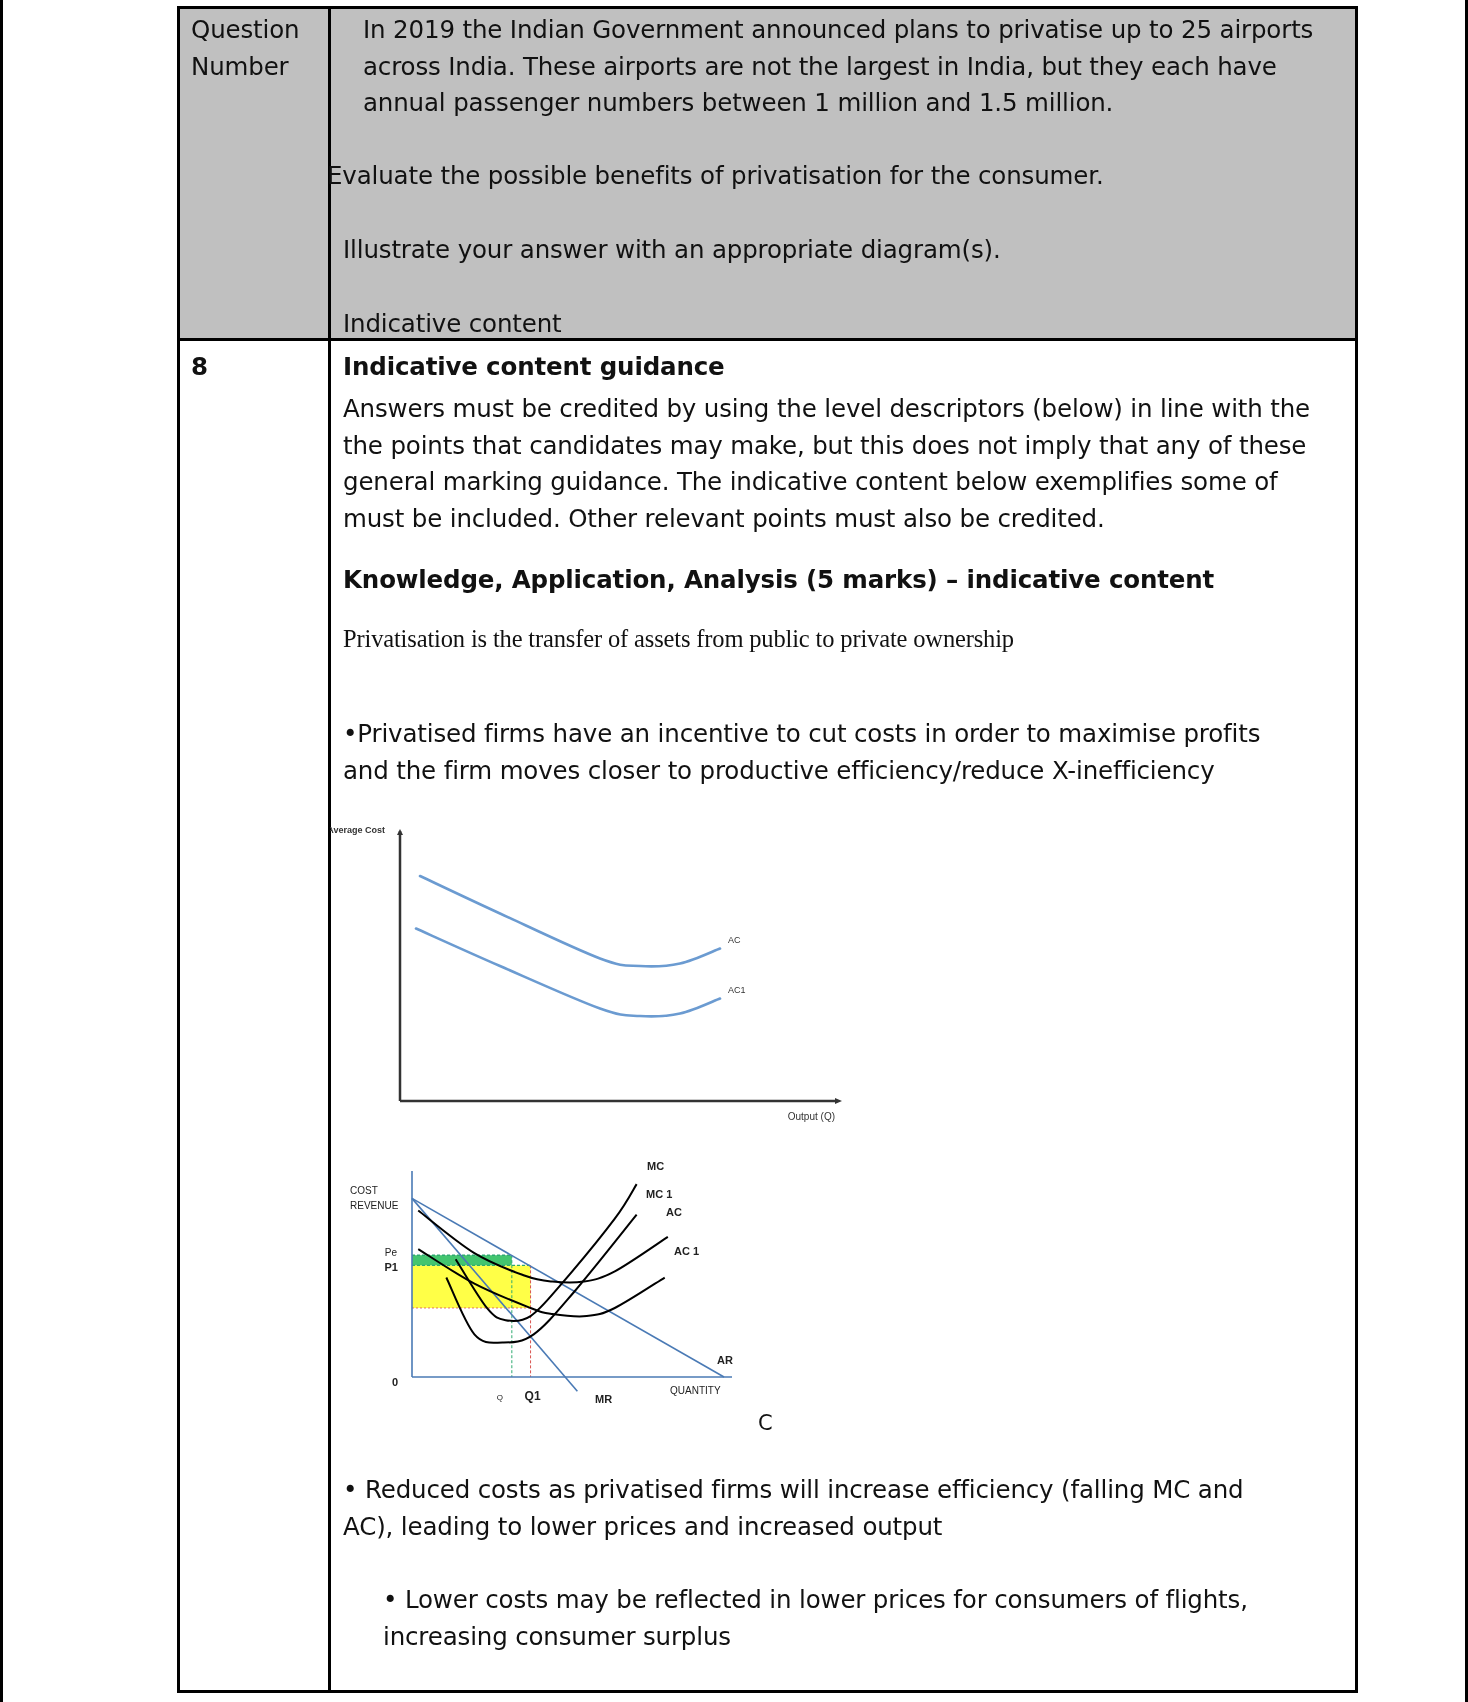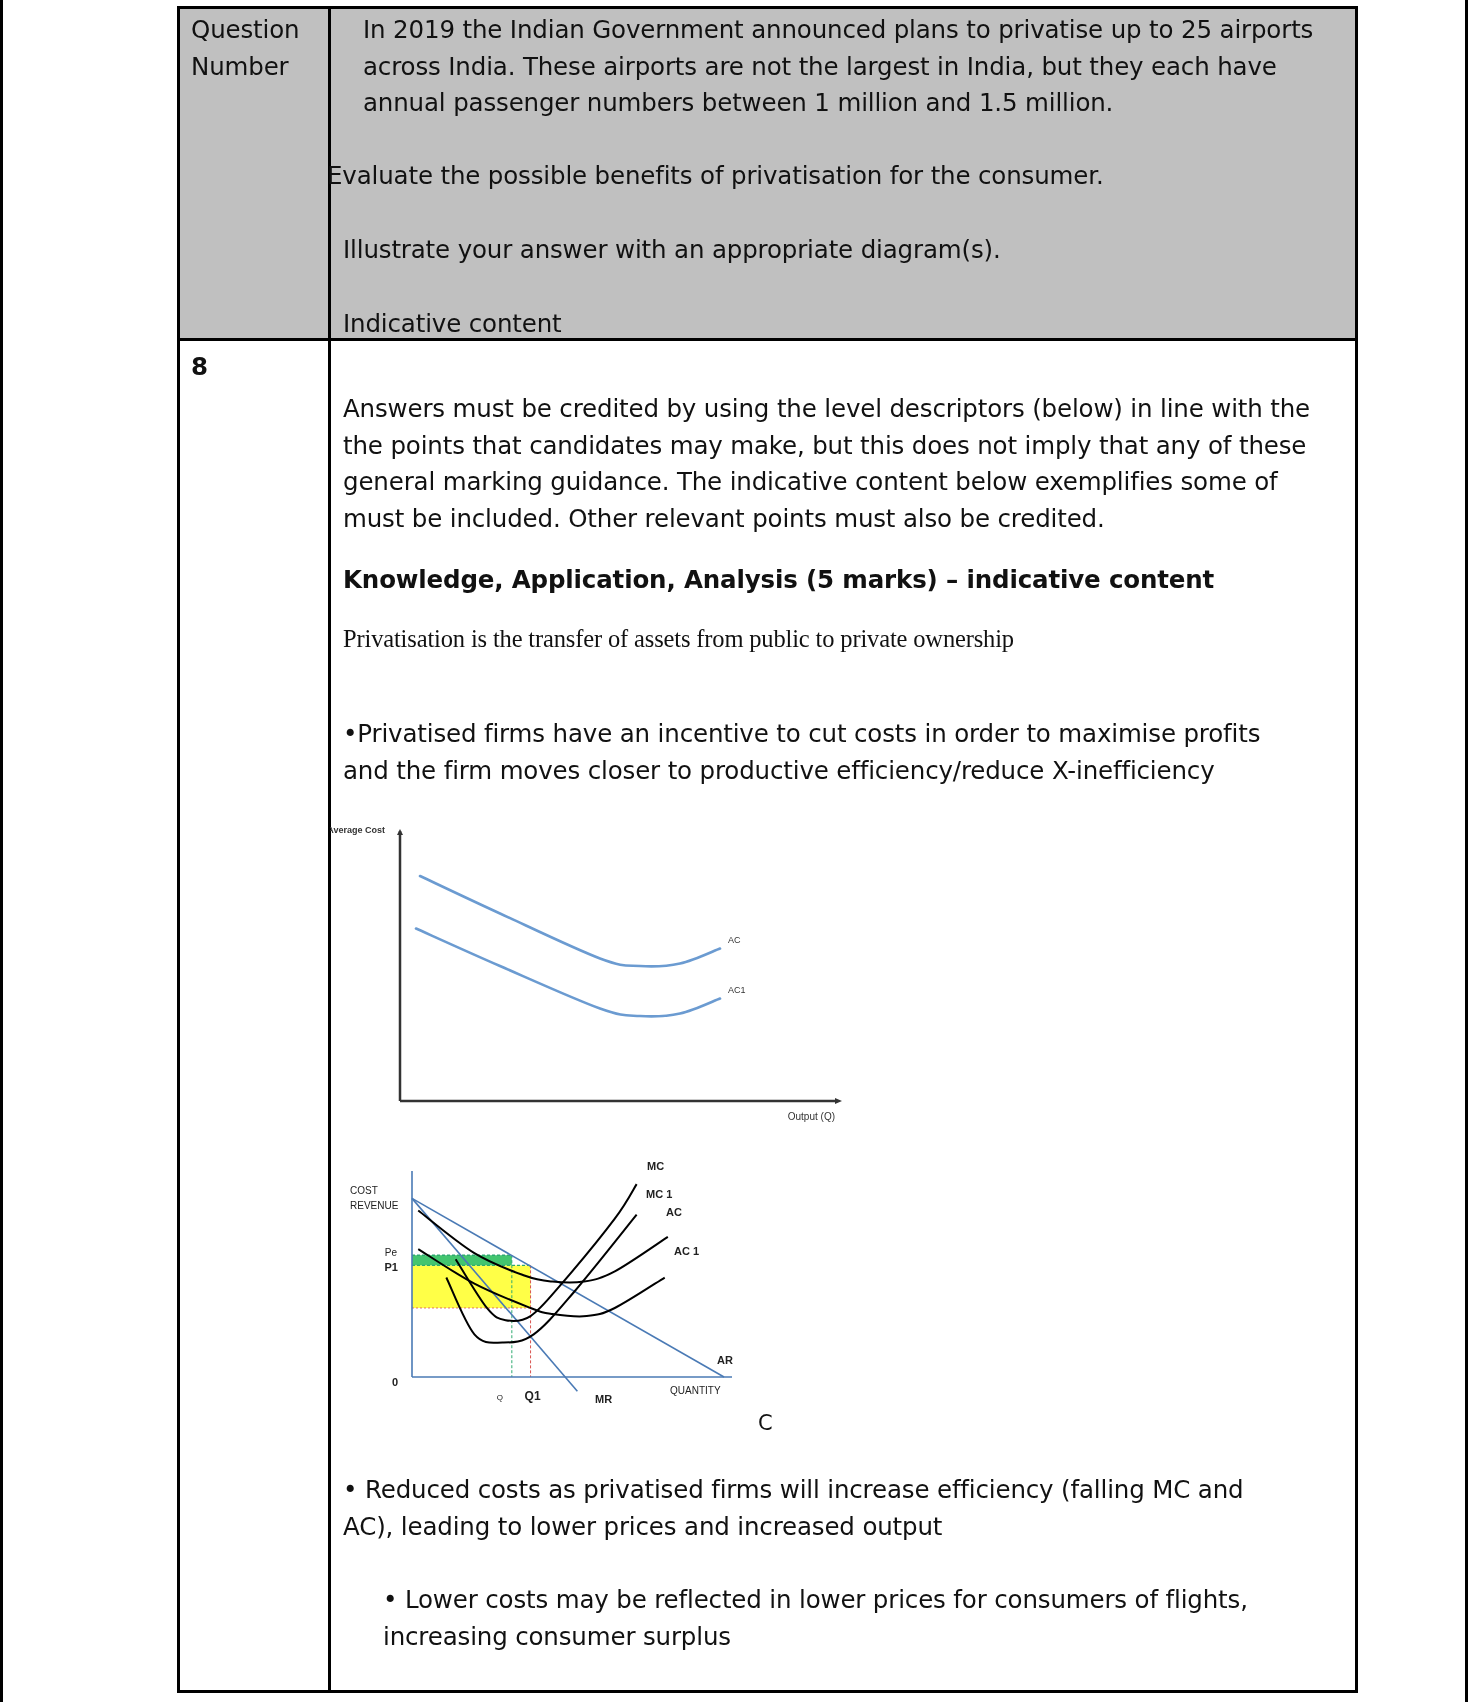--- a/index.html
+++ b/index.html
@@ -45,20 +45,21 @@
     <div>In 2019 the Indian Government announced plans to privatise up to 25 airports</div>
     <div>across India. These airports are not the largest in India, but they each have</div>
     <div>annual passenger numbers between 1 million and 1.5 million.</div>
   </div>
   <div class="txt" style="left:150px;top:152px;">Evaluate the possible benefits of privatisation for the consumer.</div>
   <div class="txt" style="left:166px;top:226px;">Illustrate your answer with an appropriate diagram(s).</div>
   <div class="txt" style="left:166px;top:300px;">Indicative content</div>
 
   <div class="txt qnum">8</div>
 
+  <div class="txt bold" style="left:166px;top:343px;">Indicative content guidance</div>
   <div class="txt" style="left:166px;top:385px;">
     <div>Answers must be credited by using the level descriptors (below) in line with the</div>
     <div>the points that candidates may make, but this does not imply that any of these</div>
     <div>general marking guidance. The indicative content below exemplifies some of</div>
     <div>must be included. Other relevant points must also be credited.</div>
   </div>
   <div class="txt bold" style="left:166px;top:556px;">Knowledge, Application, Analysis (5 marks) – indicative content</div>
   <div class="txt" style="left:166px;top:615px;font-family:Liberation Serif, serif;">Privatisation is the transfer of assets from public to private ownership</div>
   <div class="txt" style="left:166px;top:710px;">
     <div>•Privatised firms have an incentive to cut costs in order to maximise profits</div>

